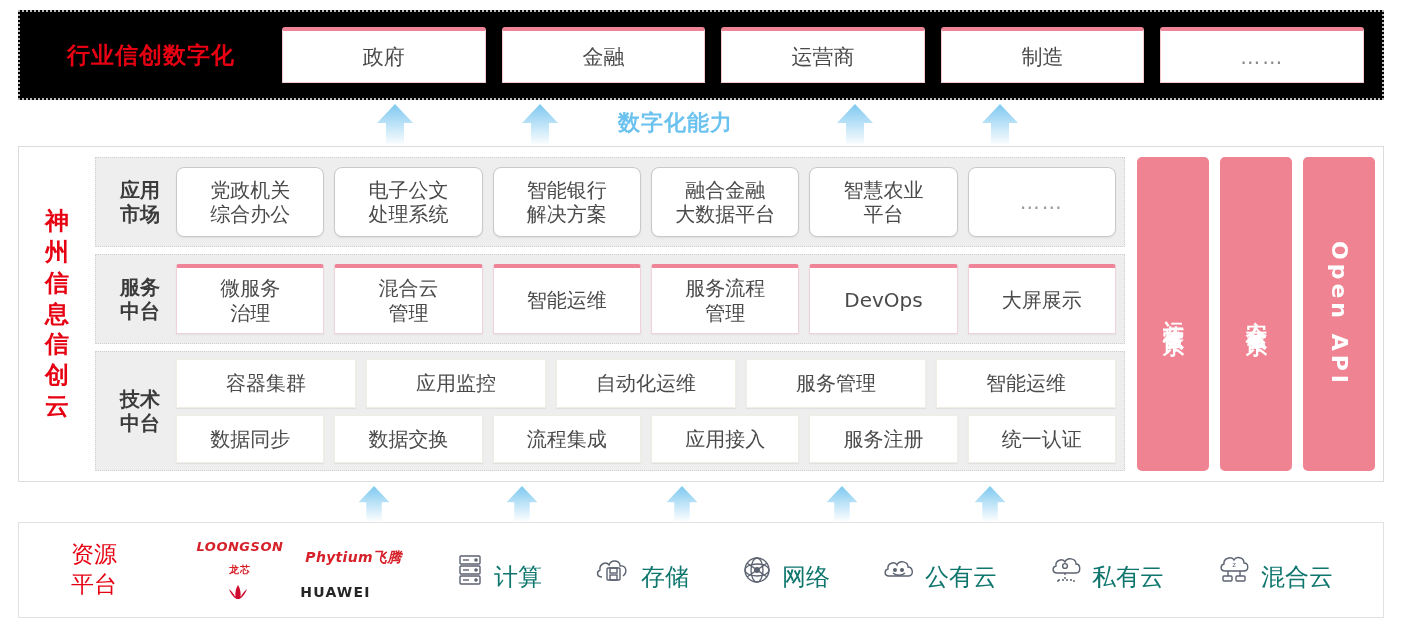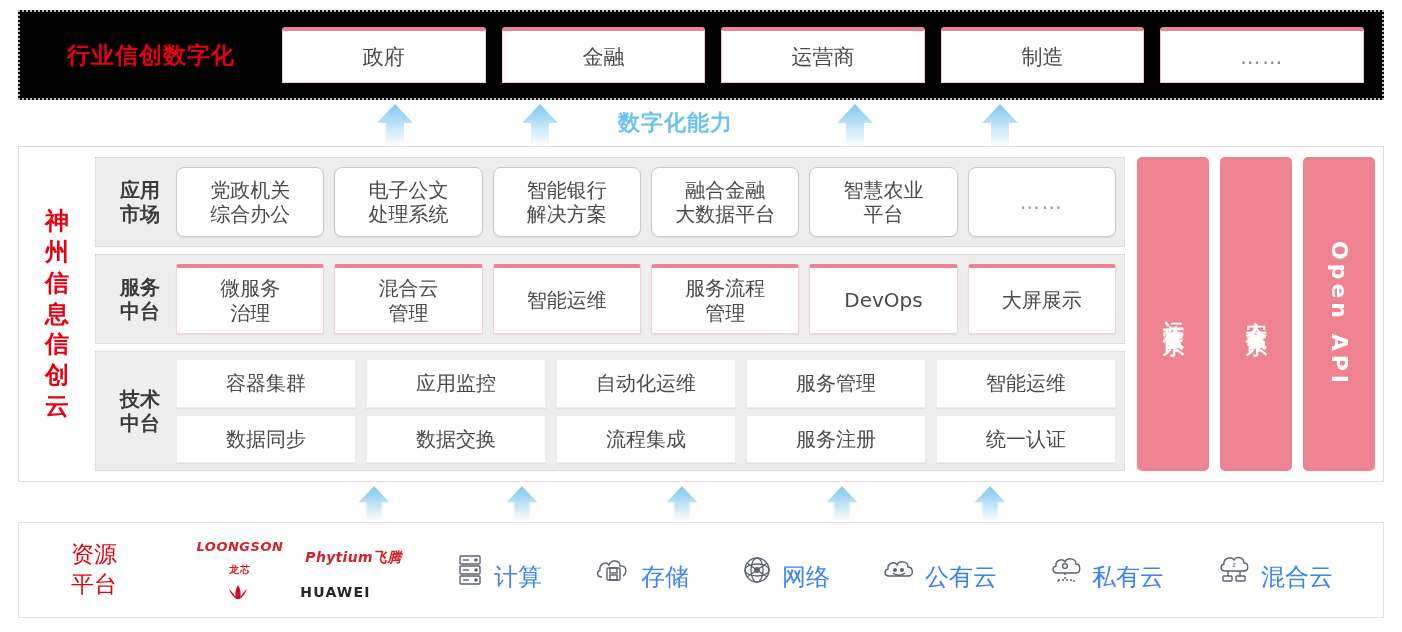--- a/index.html
+++ b/index.html
@@ -237,21 +237,21 @@
     color:#d6202a; font-weight:bold; font-size:13px; font-style:italic;
     letter-spacing:.5px;
   }
   .logo-loongson .cn { color:#d6202a; font-weight:bold; font-size:10px; letter-spacing:1px; }
   .logo-phytium { color:#d6202a; font-weight:bold; font-size:14px; font-style:italic; letter-spacing:.3px;}
   .logo-huawei { display:flex; align-items:center; gap:7px; }
   .logo-huawei .txt { color:#262626; font-weight:bold; font-size:14px; letter-spacing:1.2px;margin-left:44px; }
 
   .res-items { flex:1; display:flex; align-items:center; justify-content:space-around; padding-right:24px;}
   .res-item { display:flex; align-items:center; gap:9px; }
-  .res-item .lab { font-size:24px; color:#3b82f6;margin-top:14px; }
+  .res-item .lab { font-size:24px; color:#0f766e;margin-top:14px; }
   .icon-svg { display:block; }
 </style>
 </head>
 <body>
 
 <div class="page">
 
   <div class="industry-band">
     <div class="industry-title">行业信创数字化</div>
     <div class="industry-cells">
@@ -347,20 +347,21 @@
             <div class="cell tech">容器集群</div>
             <div class="cell tech">应用监控</div>
             <div class="cell tech">自动化运维</div>
             <div class="cell tech">服务管理</div>
             <div class="cell tech">智能运维</div>
           </div>
           <div class="tech-row">
             <div class="cell tech">数据同步</div>
             <div class="cell tech">数据交换</div>
             <div class="cell tech">流程集成</div>
+            <div class="cell tech">应用接入</div>
             <div class="cell tech">服务注册</div>
             <div class="cell tech">统一认证</div>
           </div>
         </div>
       </div>
     </div>
 
     <div class="pillars">
       <div class="pillar">
         <span class="pillar-text">运营体系</span>

